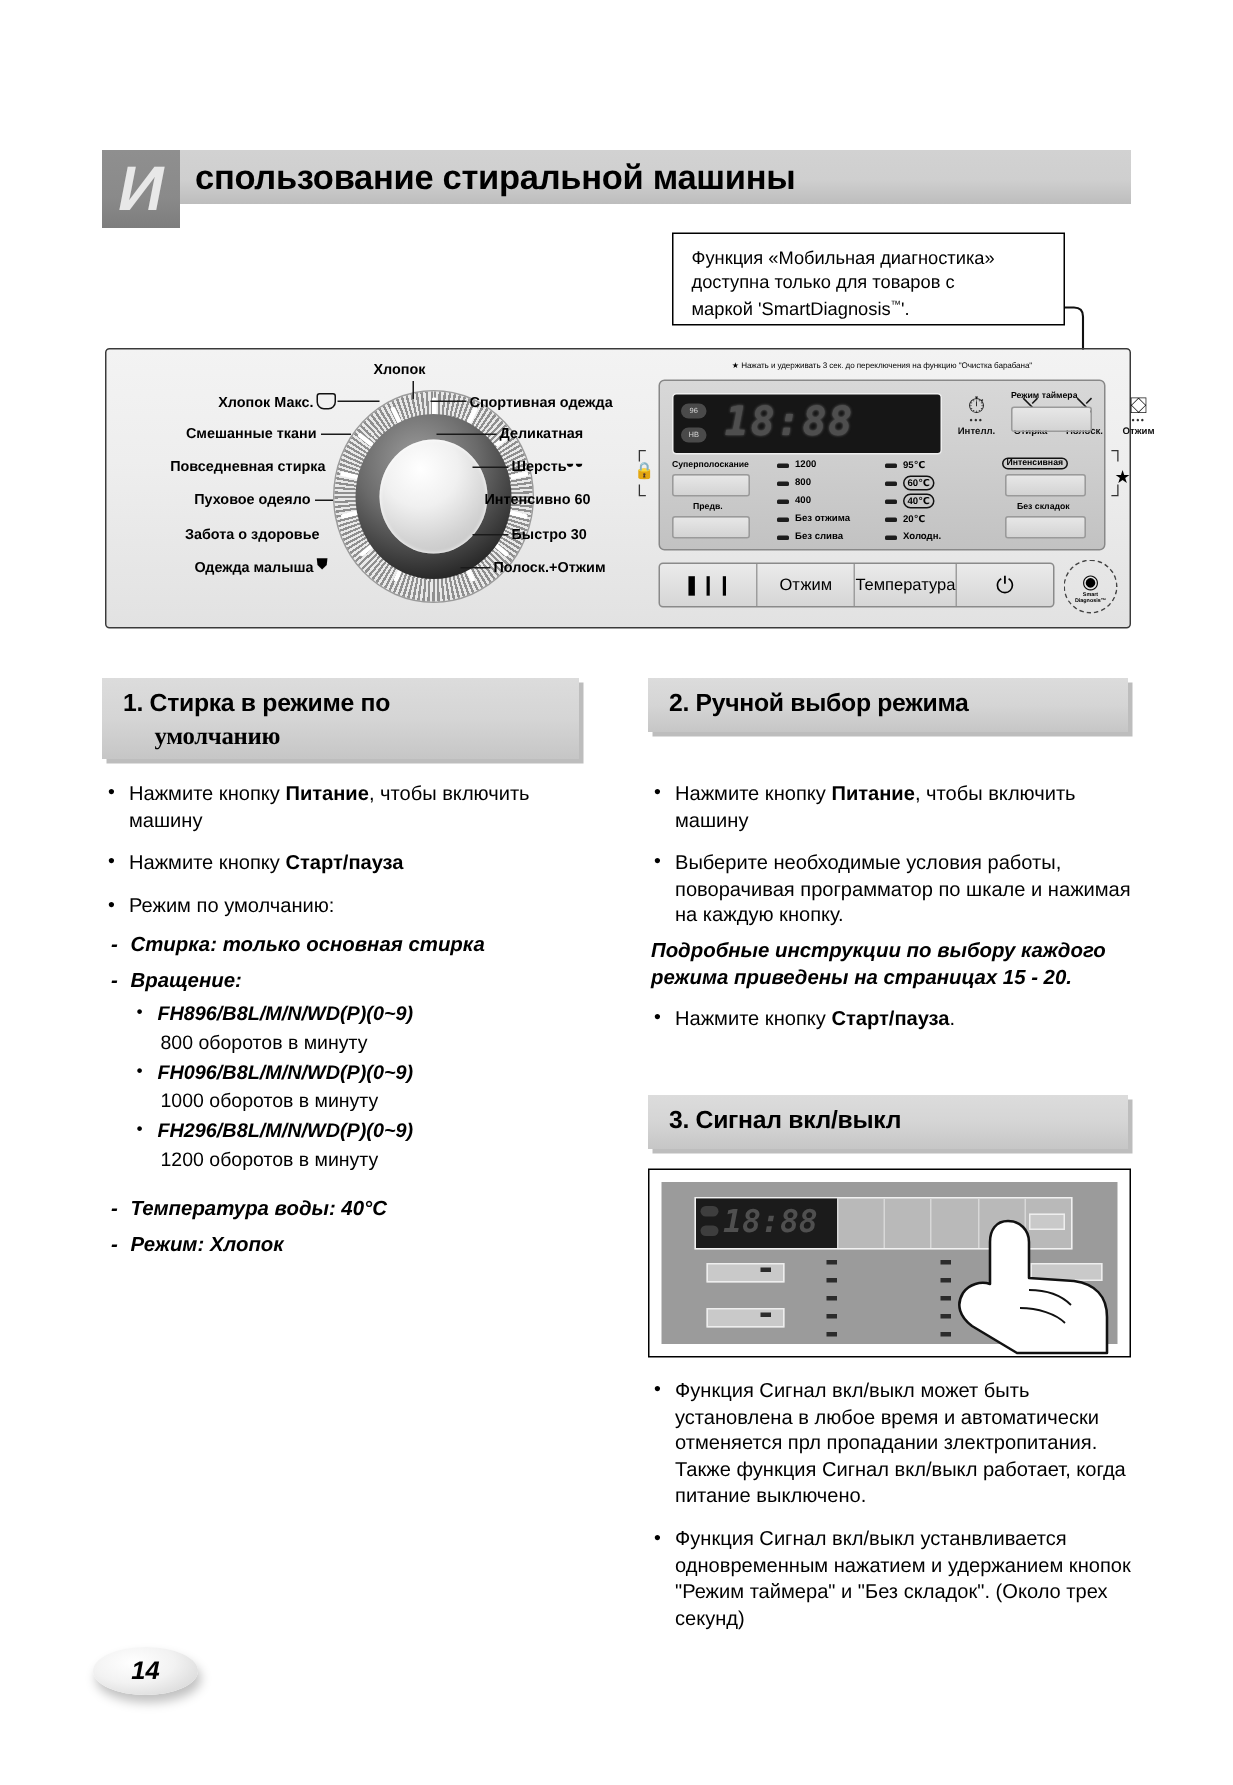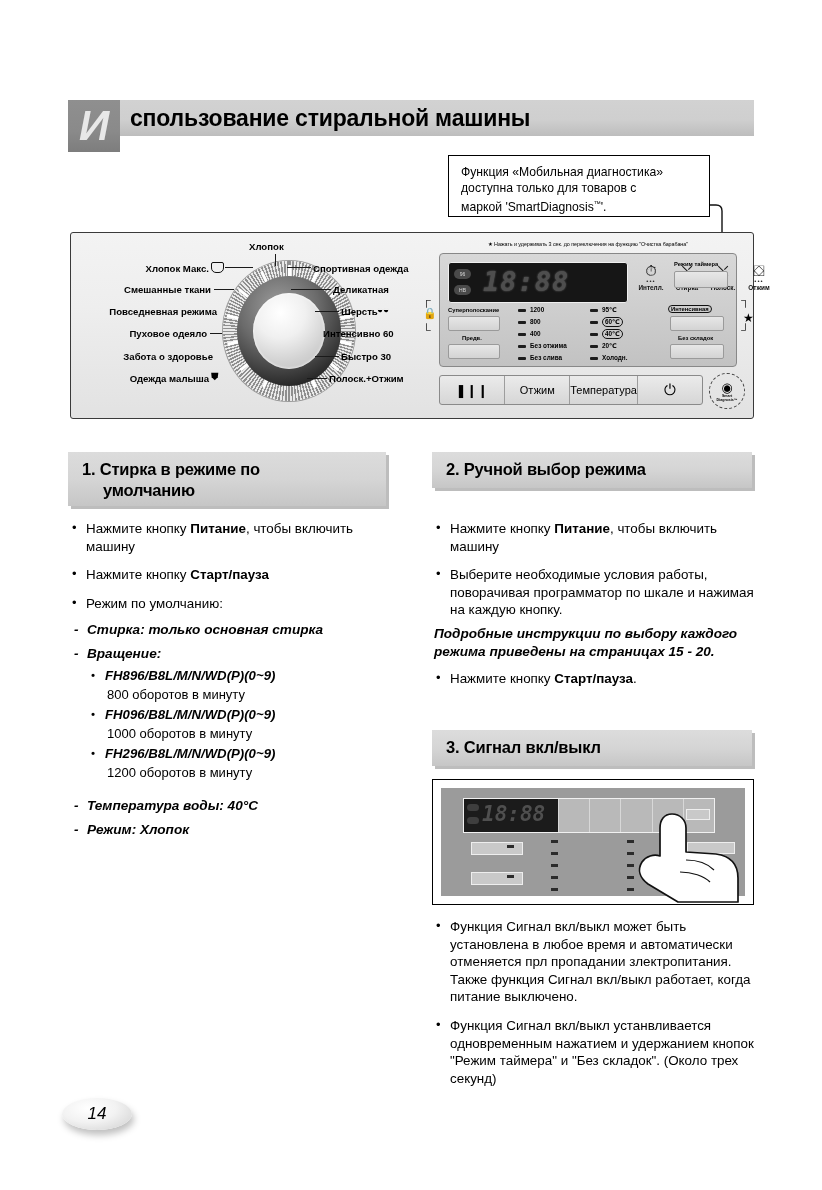--- a/index.html
+++ b/index.html
@@ -124,21 +124,21 @@
   .f-cell{flex:1;border-left:1.4px solid #d8d8d8;}
   .f-btn{position:absolute;background:#c9c9c9;border:1px solid #eee;}
   .f-led{position:absolute;width:7px;height:3.2px;background:#2b2b2b;}
   .hand{position:absolute;left:193px;top:24px;width:120px;height:92px;}
 
   .pagenum{position:absolute;left:62px;top:1098px;width:78px;height:40px;}
   .pagenum .ell{position:absolute;left:0;top:0;width:70px;height:32px;border-radius:50%;
     background:radial-gradient(ellipse at 38% 32%,#ffffff 0%,#f2f2f2 45%,#cfcfcf 100%);
     box-shadow:2px 5px 7px rgba(0,0,0,.25);}
   .pagenum .n{position:absolute;left:0;top:0;width:70px;height:32px;line-height:32px;
-    text-align:center;font-size:17px;font-weight:400;font-style:italic;}
+    text-align:center;font-size:17px;font-weight:700;font-style:italic;}
 </style>
 </head>
 <body>
 
 <div class="page">
 
   <div class="hdr">
     <div class="hdr-bar"></div>
     <div class="hdr-cap">
       <span>И</span>
@@ -183,21 +183,21 @@
       <div class="lbl" style="left:148px;top:2px;">Хлопок</div>
       <div class="lead-l" style="left:174px;top:15px;width:1.3px;height:12px;background:#1a1a1a;"></div>
 
       <div class="lbl r" style="left:0px;top:24px;width:108px;">Хлопок Макс.</div>
       <div style="position:absolute;left:110px;top:23px;width:11px;height:9px;border:1.3px solid #111;border-radius:2px 2px 5px 5px;"></div>
       <div class="lead-l" style="left:124px;top:28px;width:28px;"></div>
 
       <div class="lbl r" style="left:0px;top:45px;width:110px;">Смешанные ткани</div>
       <div class="lead-l" style="left:113px;top:50px;width:20px;"></div>
 
-      <div class="lbl r" style="left:0px;top:67px;width:116px;">Повседневная режима</div>
+      <div class="lbl r" style="left:0px;top:67px;width:116px;">Повседневная стирка</div>
 
       <div class="lbl r" style="left:0px;top:89px;width:106px;">Пуховое одеяло</div>
       <div class="lead-l" style="left:109px;top:94px;width:12px;"></div>
 
       <div class="lbl r" style="left:0px;top:112px;width:112px;">Забота о здоровье</div>
 
       <div class="lbl r" style="left:0px;top:134px;width:108px;">Одежда малыша</div>
       <div style="position:absolute;left:110px;top:132px;font-size:10px;">⛊</div>
 
       <div class="lbl" style="left:212px;top:24px;">Спортивная одежда</div>
@@ -301,21 +301,21 @@
     </div>
     <div class="sd">
       <div class="g">◉</div>
       <div class="t">Smart</div>
       <div class="t">Diagnosis™</div>
     </div>
   </div>
 
   <div class="sec" style="left:68px;top:452px;width:318px;height:54px;">
     <h2><span>1. Стирка в режиме по</span><br>
-      <span style="padding-left:21px;display:inline-block;">умолчанию</span></h2>
+      <span style="padding-left:21px;display:inline-block;font-family:Liberation Serif, serif;">умолчанию</span></h2>
   </div>
 
   <div class="col" style="left:70px;top:520px;width:320px;">
     <ul class="b">
       <li><span>Нажмите кнопку </span><b>Питание</b><span>, чтобы включить машину</span></li>
       <li><span>Нажмите кнопку </span><b>Старт</b><b>/пауза</b></li>
       <li style="margin-bottom:8px;"><span>Режим по умолчанию:</span></li>
     </ul>
 
     <ul class="sub">

